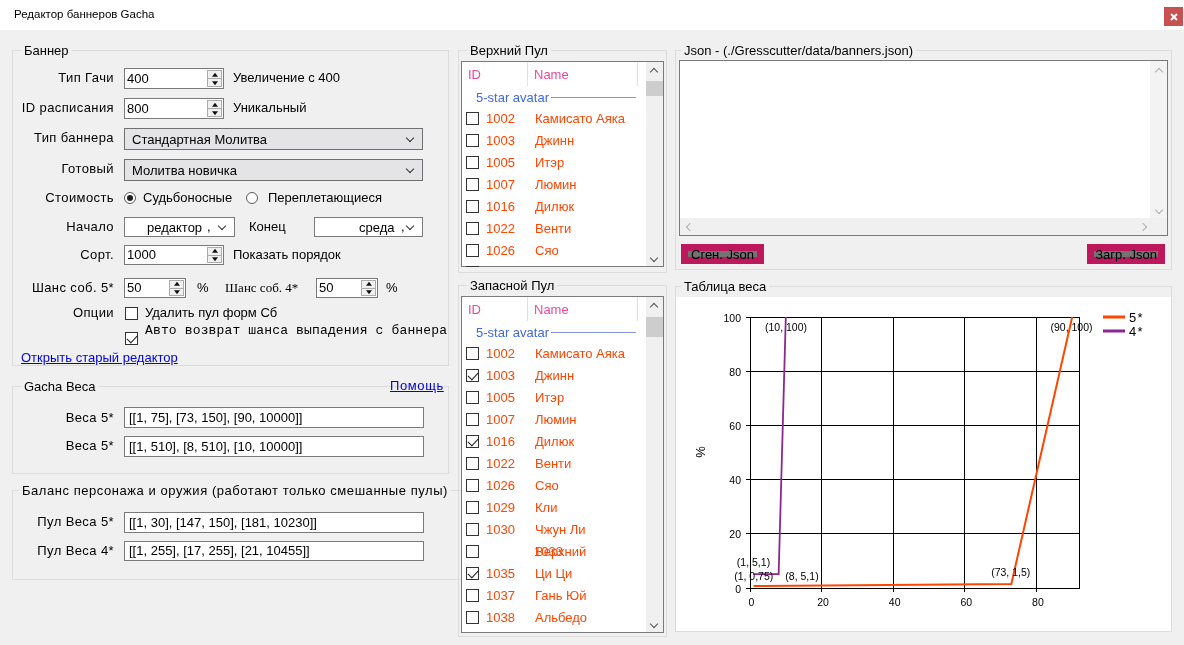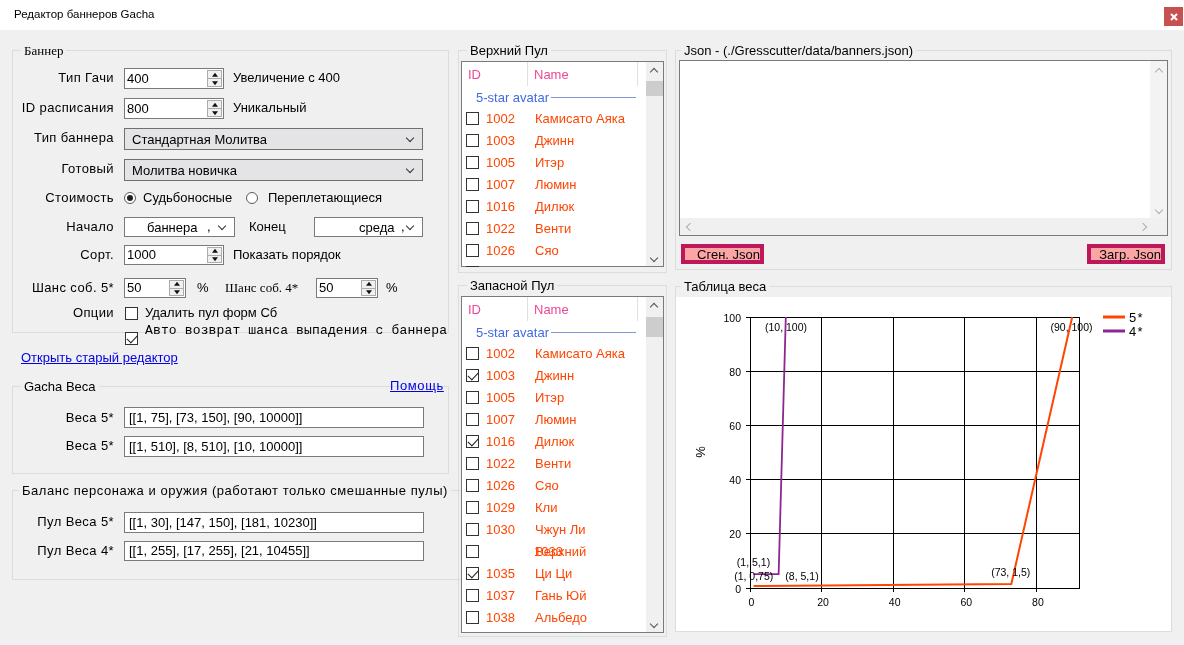--- a/index.html
+++ b/index.html
@@ -22,21 +22,21 @@
 .combo{position:absolute;background:#e4e4e6;border:1px solid #707070;font-size:13px;color:#000;}
 .combo.white{background:#fff;border:1px solid #7a7a7a;}
 .combo .tx{position:absolute;left:7px;top:50%;transform:translateY(-50%);white-space:nowrap;}
 .chev{position:absolute;width:6px;height:6px;border-left:1px solid #303030;border-top:1px solid #303030;}
 .chev.down{transform:rotate(225deg);}
 .radio{position:absolute;width:12px;height:12px;border:1px solid #5a5a5a;border-radius:50%;background:#fff;}
 .radio.sel::after{content:"";position:absolute;left:2px;top:2px;width:6px;height:6px;border-radius:50%;background:#1f1f1f;}
 .cb{position:absolute;width:13px;height:13px;border:1px solid #333;background:#fff;}
 .cb.ck::after{content:"";position:absolute;left:0.5px;top:1.5px;width:8.5px;height:4.5px;border-left:1.7px solid #212121;border-bottom:1.7px solid #212121;transform:rotate(-47deg);}
 .link{position:absolute;font-size:13px;line-height:16px;color:#0000e6;text-decoration:underline;white-space:nowrap;}
-.btn{position:absolute;background:#fca5a5;border:4px solid #be185d;font-size:13px;color:#000;text-align:right;}
+.btn{position:absolute;background:#737373;border:7px solid #be185d;font-size:13px;color:#000;text-align:center;}
 .btn span{position:absolute;left:0;right:0;top:50%;transform:translateY(-50%);}
 .list{position:absolute;background:#fff;border:1px solid #7a7a7a;}
 .lh{position:absolute;font-size:13px;color:#ec4899;line-height:16px;}
 .vsep{position:absolute;width:1px;background:#e0e0e0;}
 .fivestar{position:absolute;font-size:13px;color:#4169e1;line-height:16px;}
 .fsline{position:absolute;height:1px;background:#8494d6;}
 .it{position:absolute;font-size:13px;color:#ff4500;line-height:16px;white-space:nowrap;}
 .sb{position:absolute;background:#f0f0f0;}
 .sbthumb{position:absolute;background:#cdcdcd;}
 .schev{position:absolute;width:6px;height:6px;border-left:1.5px solid #505050;border-top:1.5px solid #505050;}
@@ -49,21 +49,21 @@
 .gchev.right{transform:rotate(135deg);}
 </style></head><body>
 <div class="titlebar">
     <span class="title">Редактор баннеров Gacha</span>
   </div>
 <div class="closebtn">
     <svg width="8" height="8" viewBox="0 0 8 8">
       <path d="M1 1 L7 7 M7 1 L1 7" stroke="#fff" stroke-width="2"></path>
     </svg>
   </div>
-<div class="grp" style="left:12px;top:50px;width:437px;height:283px;font-family:Liberation Serif, serif;">
+<div class="grp" style="left:12px;top:50px;width:437px;height:316px;">
     <span class="gl" style="left:8px">Баннер</span>
   </div>
 <div class="grp" style="left:12px;top:386px;width:437px;height:88px;">
     <span class="gl" style="left:8px">Gacha Веса</span>
   </div>
 <div class="grp" style="left:12px;top:490px;width:510px;height:90px;">
     <span class="gl" style="left:6px"><span style="letter-spacing:0.55px">Баланс персонажа и оружия (работают только смешанные пулы)</span></span>
   </div>
 <div class="grp" style="left:458px;top:50px;width:209px;height:223px;">
     <span class="gl" style="left:8px">Верхний Пул</span>
@@ -113,21 +113,21 @@
     <span class="tx">Молитва новичка</span>
     <div class="chev down" style="right:9px;top:6px;"></div>
   </div>
 <div class="rl" style="left:-36px;width:150px;top:190px;">Стоимость</div>
 <div class="radio sel" style="left:124px;top:192px;"></div>
 <div class="lbl" style="left:143px;top:190px;">Судьбоносные</div>
 <div class="radio" style="left:246px;top:192px;"></div>
 <div class="lbl" style="left:268px;top:190px;">Переплетающиеся</div>
 <div class="rl" style="left:-36px;width:150px;top:219px;">Начало</div>
 <div class="combo white" style="left:124px;top:217px;width:111px;height:20px;">
-    <span class="tx" style="left:22px">баннера</span>
+    <span class="tx" style="left:22px">редактор</span>
     <span style="position:absolute;left:82px;top:calc(50% - 1px);transform:translateY(-50%);">,</span>
     <div class="chev down" style="right:9px;top:5px;"></div>
   </div>
 <div class="lbl" style="left:249px;top:219px;">Конец</div>
 <div class="combo white" style="left:314px;top:217px;width:109px;height:20px;">
     <span class="tx" style="left:44px">среда</span>
     <span style="position:absolute;left:86px;top:calc(50% - 1px);transform:translateY(-50%);">,</span>
     <div class="chev down" style="right:9px;top:5px;"></div>
   </div>
 <div class="rl" style="left:-36px;width:150px;top:247px;">Сорт.</div>

